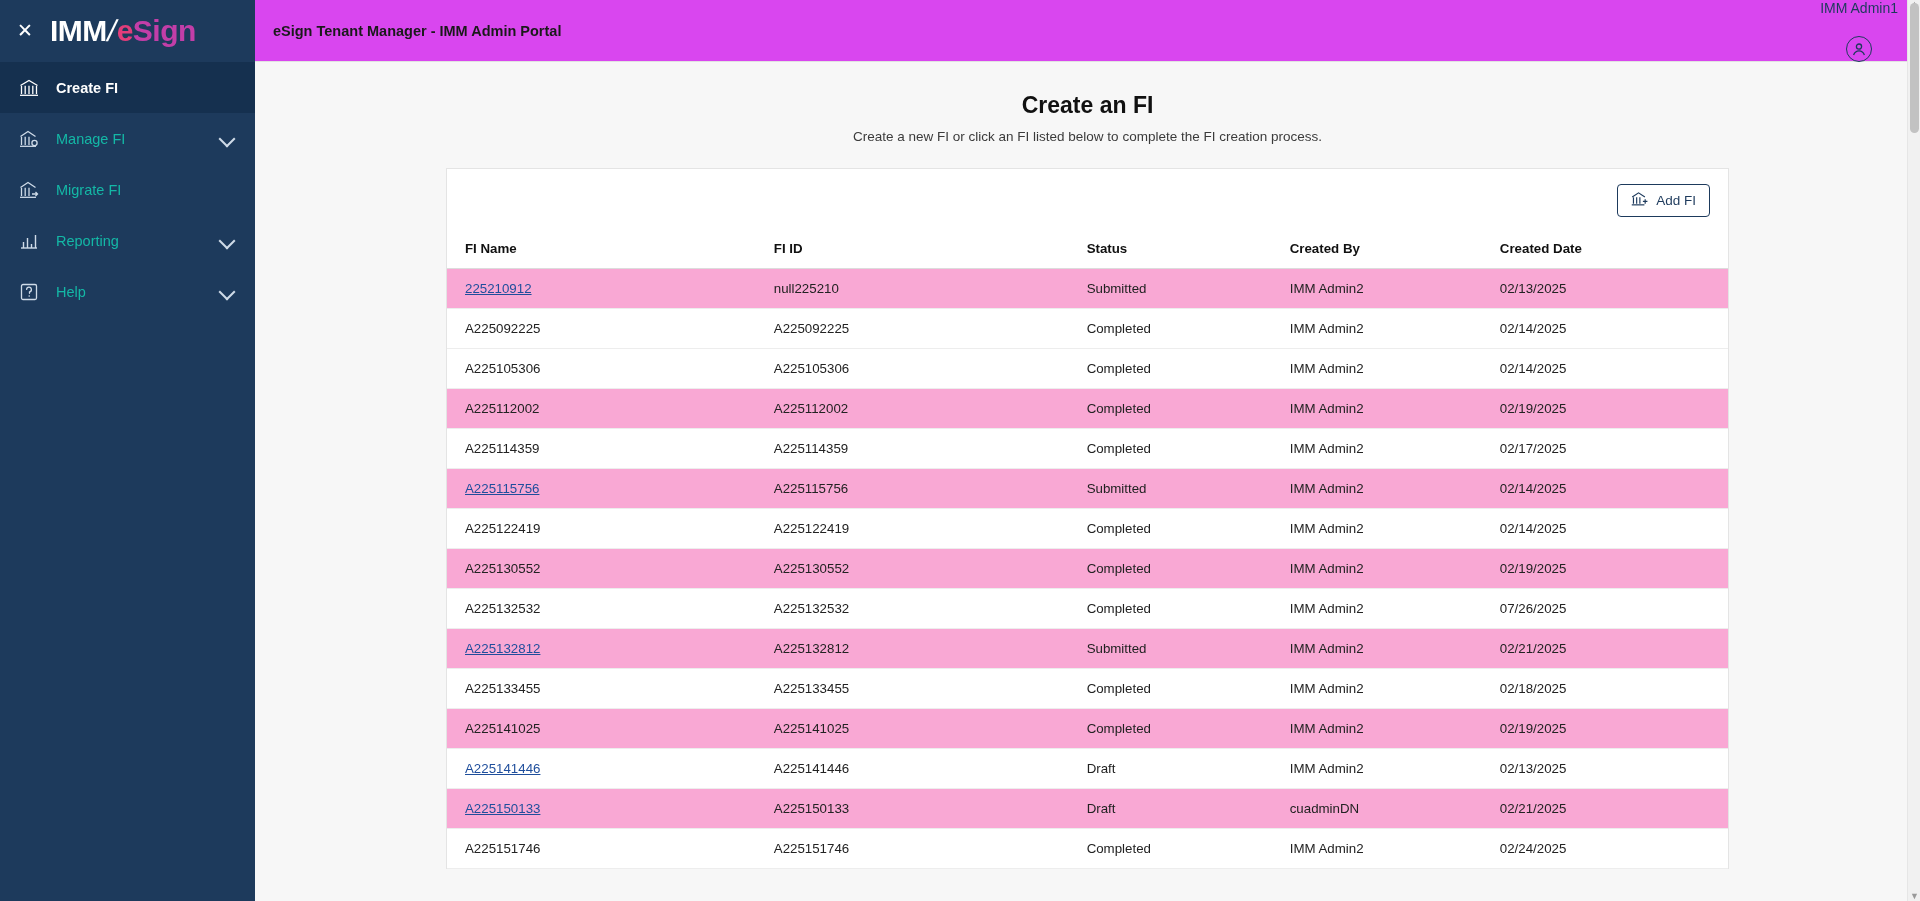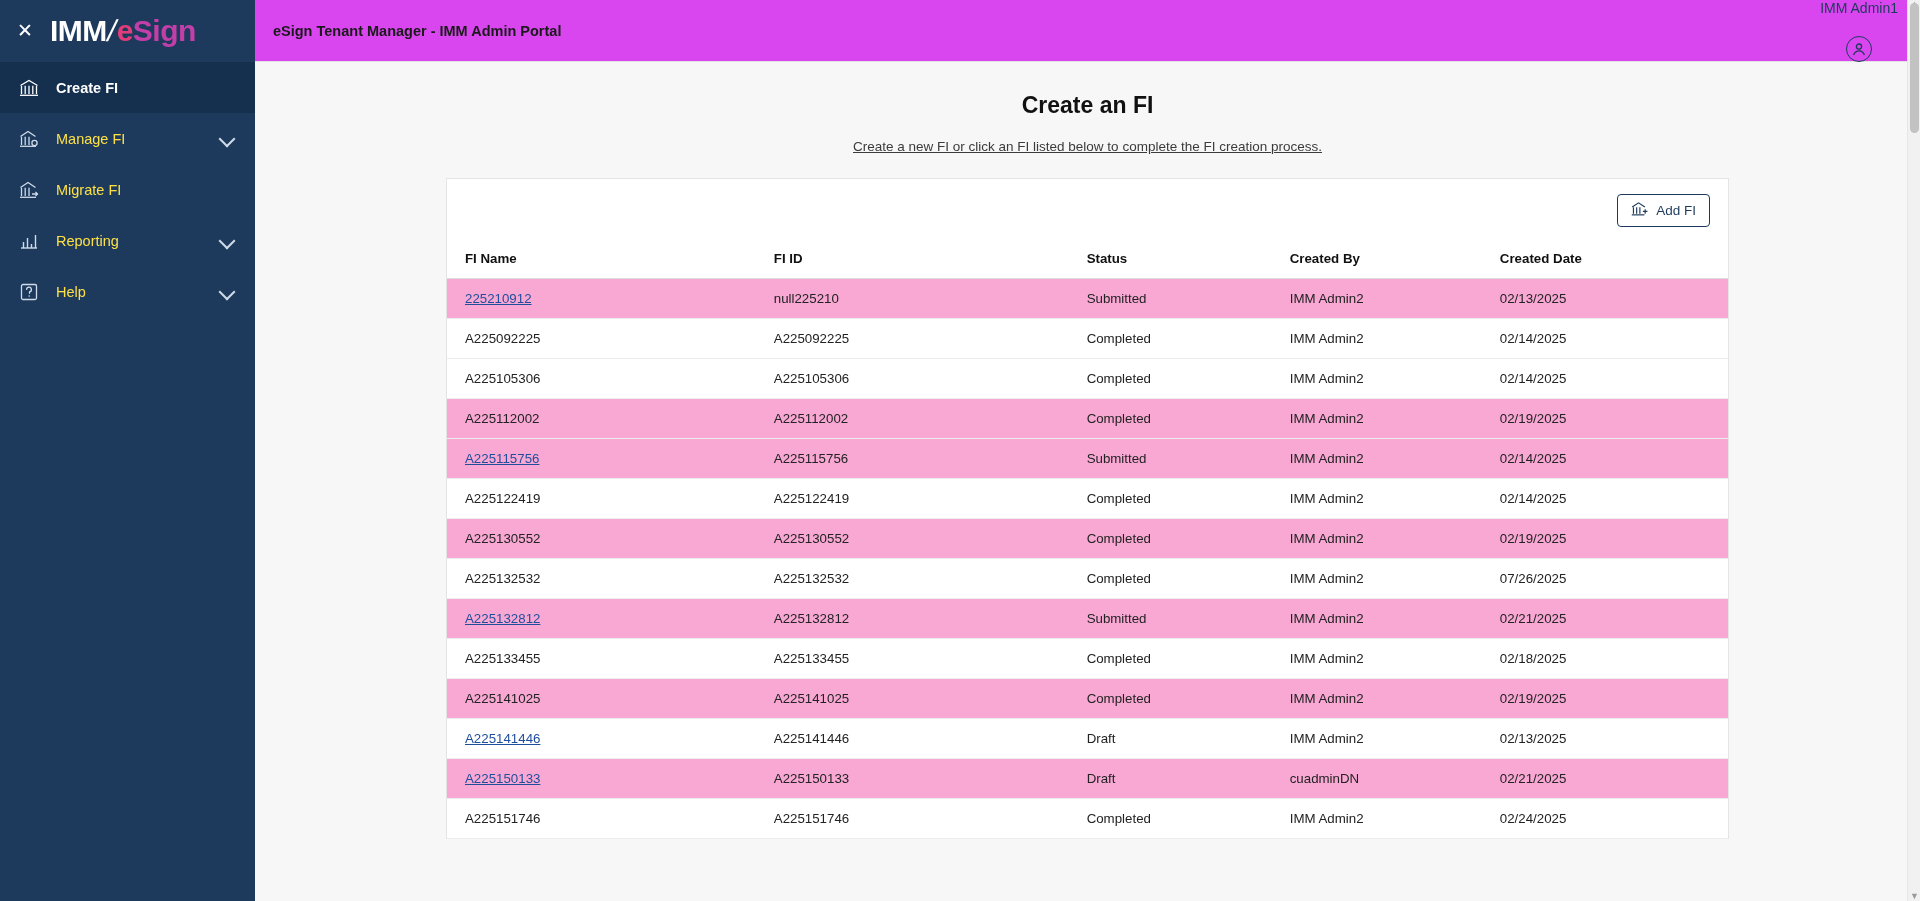--- a/index.html
+++ b/index.html
@@ -62,21 +62,21 @@
   .logo .sign { color: #c23ea8; }
 
   .nav { margin-top: 0; }
   .nav-item {
     height: 51px;
     display: flex;
     align-items: center;
     padding: 0 18px 0 16px;
     font-size: 14.5px;
     cursor: pointer;
-    color: #fde047;
+    color: #14b8a6;
     position: relative;
   }
   .nav-item.active {
     background: #15304f;
     color: #ffffff;
     font-weight: bold;
   }
   .nav-icon {
     width: 26px;
     min-width: 26px;
@@ -148,22 +148,21 @@
     text-align: center;
     font-size: 23px;
     font-weight: bold;
     color: #111111;
     margin: 6px 0 0 0;
   }
   .page-sub {
     text-align: center;
     font-size: 13.5px;
     color: #3b3b3b;
-    margin-top: 20px;
-    text-decoration: underline;
+    margin-top: 10px;
   }
 
   .card {
     margin: 24px auto 0 auto;
     width: 1283px;
     background: #ffffff;
     border: 1px solid #e4e4e4;
     border-bottom: none;
   }
   .card-toolbar {
@@ -410,20 +409,27 @@
                 <td class="col-by">IMM Admin2</td>
                 <td class="col-date">02/14/2025</td>
               </tr>
               <tr class="alt">
                 <td class="col-name"><span class="fi-plain">A225112002</span></td>
                 <td class="col-id">A225112002</td>
                 <td class="col-stat">Completed</td>
                 <td class="col-by">IMM Admin2</td>
                 <td class="col-date">02/19/2025</td>
               </tr>
+              <tr>
+                <td class="col-name"><span class="fi-plain">A225114359</span></td>
+                <td class="col-id">A225114359</td>
+                <td class="col-stat">Completed</td>
+                <td class="col-by">IMM Admin2</td>
+                <td class="col-date">02/17/2025</td>
+              </tr>
               <tr class="alt">
                 <td class="col-name"><span class="fi-link">A225115756</span></td>
                 <td class="col-id">A225115756</td>
                 <td class="col-stat">Submitted</td>
                 <td class="col-by">IMM Admin2</td>
                 <td class="col-date">02/14/2025</td>
               </tr>
               <tr>
                 <td class="col-name"><span class="fi-plain">A225122419</span></td>
                 <td class="col-id">A225122419</td>

